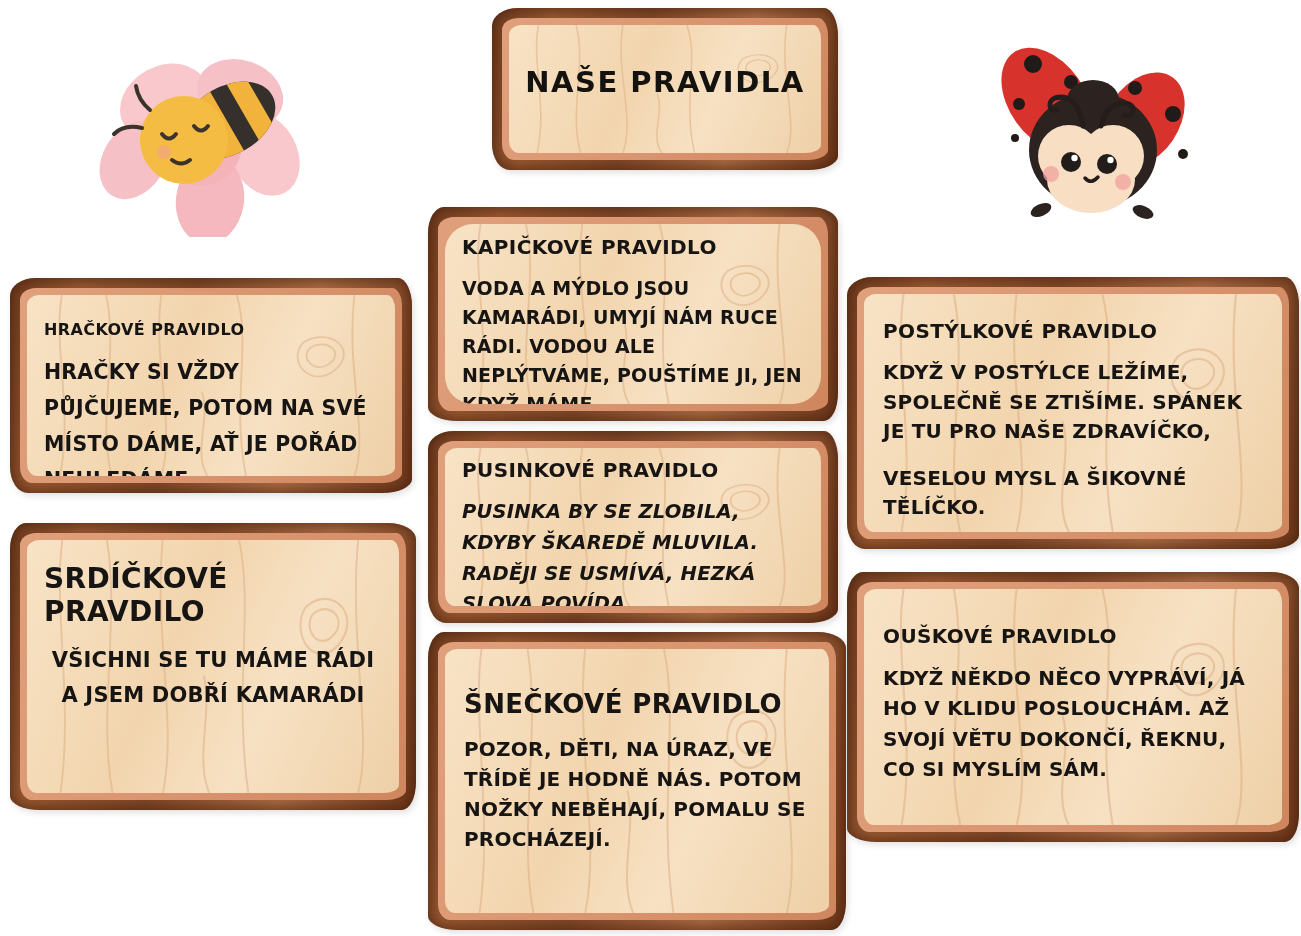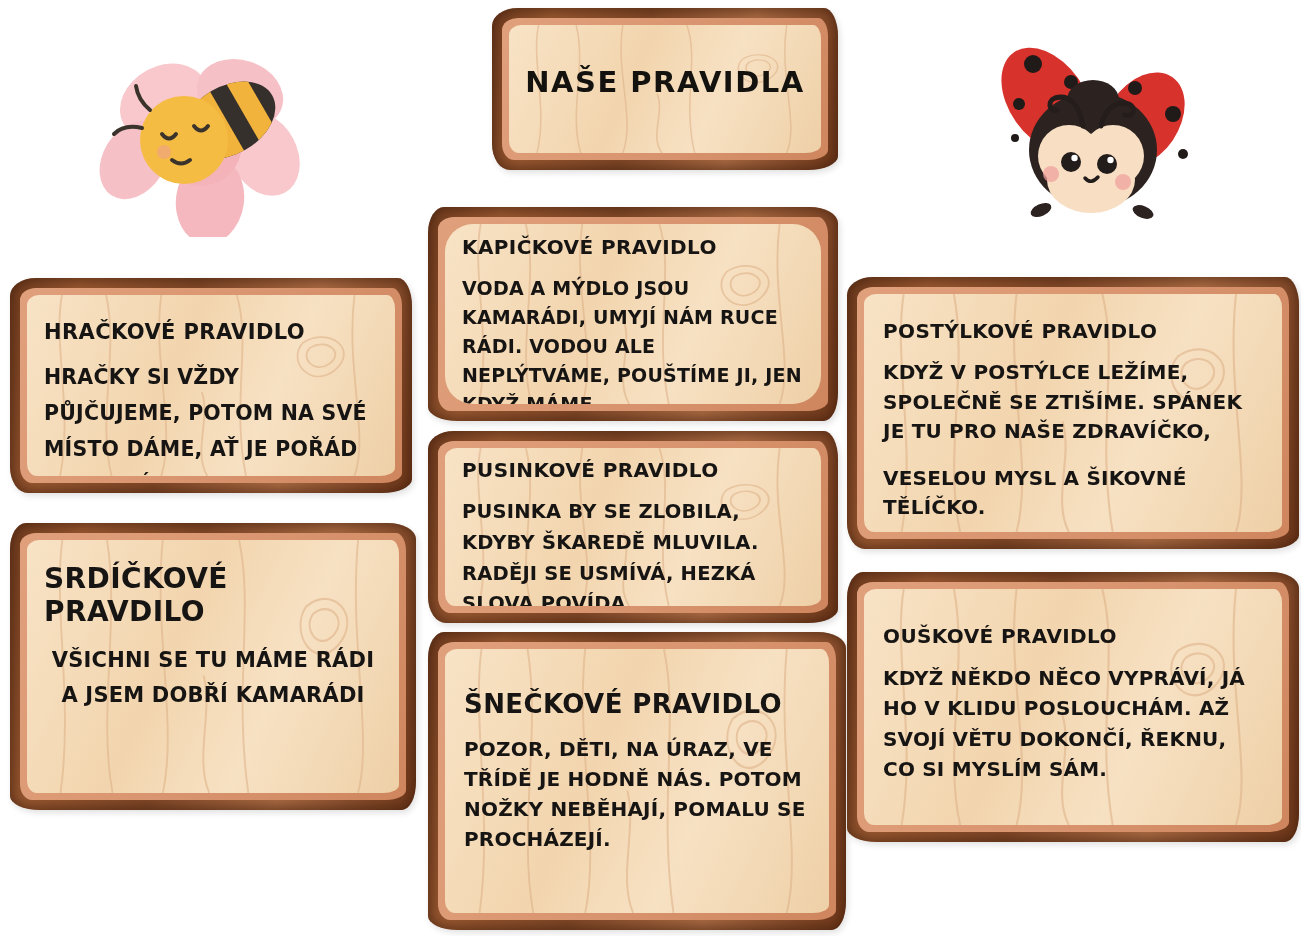--- a/index.html
+++ b/index.html
@@ -25,35 +25,35 @@
   .rule-body{margin:15px 0 0;font-weight:bold;font-size:20px;letter-spacing:.2px;
     color:#171513;line-height:1.55;}
 
   
   #plank-title{left:492px;top:8px;width:346px;height:162px;}
   #plank-title .face{display:flex;align-items:center;justify-content:center;padding-bottom:14px;}
   .poster-title{margin:0;font-size:29px;font-weight:bold;letter-spacing:1.5px;color:#14120f;}
 
   #plank-hrackove{left:10px;top:278px;width:402px;height:215px;}
   #plank-hrackove .face{padding:25px 17px;}
-  #plank-hrackove .rule-title{font-size:21px;}
+  #plank-hrackove .rule-title{font-size:16px;}
   #plank-hrackove .rule-body{font-size:20.5px;line-height:1.76;}
 
   #plank-srdickove{left:10px;top:523px;width:406px;height:287px;}
   #plank-srdickove .face{padding:22px 17px;}
   #plank-srdickove .rule-title{font-size:28px;}
   #plank-srdickove .rule-body{font-size:21px;line-height:1.66;text-align:center;}
 
   #plank-kapickove{left:428px;top:207px;width:410px;height:214px;}
   #plank-kapickove .face{padding:11px 17px;border-radius:28px;}
   #plank-kapickove .rule-body{font-size:19px;line-height:1.52;}
 
   #plank-pusinkove{left:428px;top:431px;width:410px;height:192px;}
   #plank-pusinkove .face{padding:10px 17px;}
-  #plank-pusinkove .rule-body{font-size:19.5px;line-height:1.58;}
+  #plank-pusinkove .rule-body{font-size:19.5px;line-height:1.58;font-style:italic;}
 
   #plank-sneckove{left:428px;top:632px;width:418px;height:298px;}
   #plank-sneckove .face{padding:40px 19px;}
   #plank-sneckove .rule-title{font-size:26px;}
   #plank-sneckove .rule-body{font-size:20px;line-height:1.5;}
 
   #plank-postylkove{left:847px;top:277px;width:452px;height:272px;}
   #plank-postylkove .face{padding:25px 19px;}
   #plank-postylkove .rule-body{font-size:20px;line-height:1.48;}
   #plank-postylkove .rule-body + .rule-body{margin-top:17px;}

